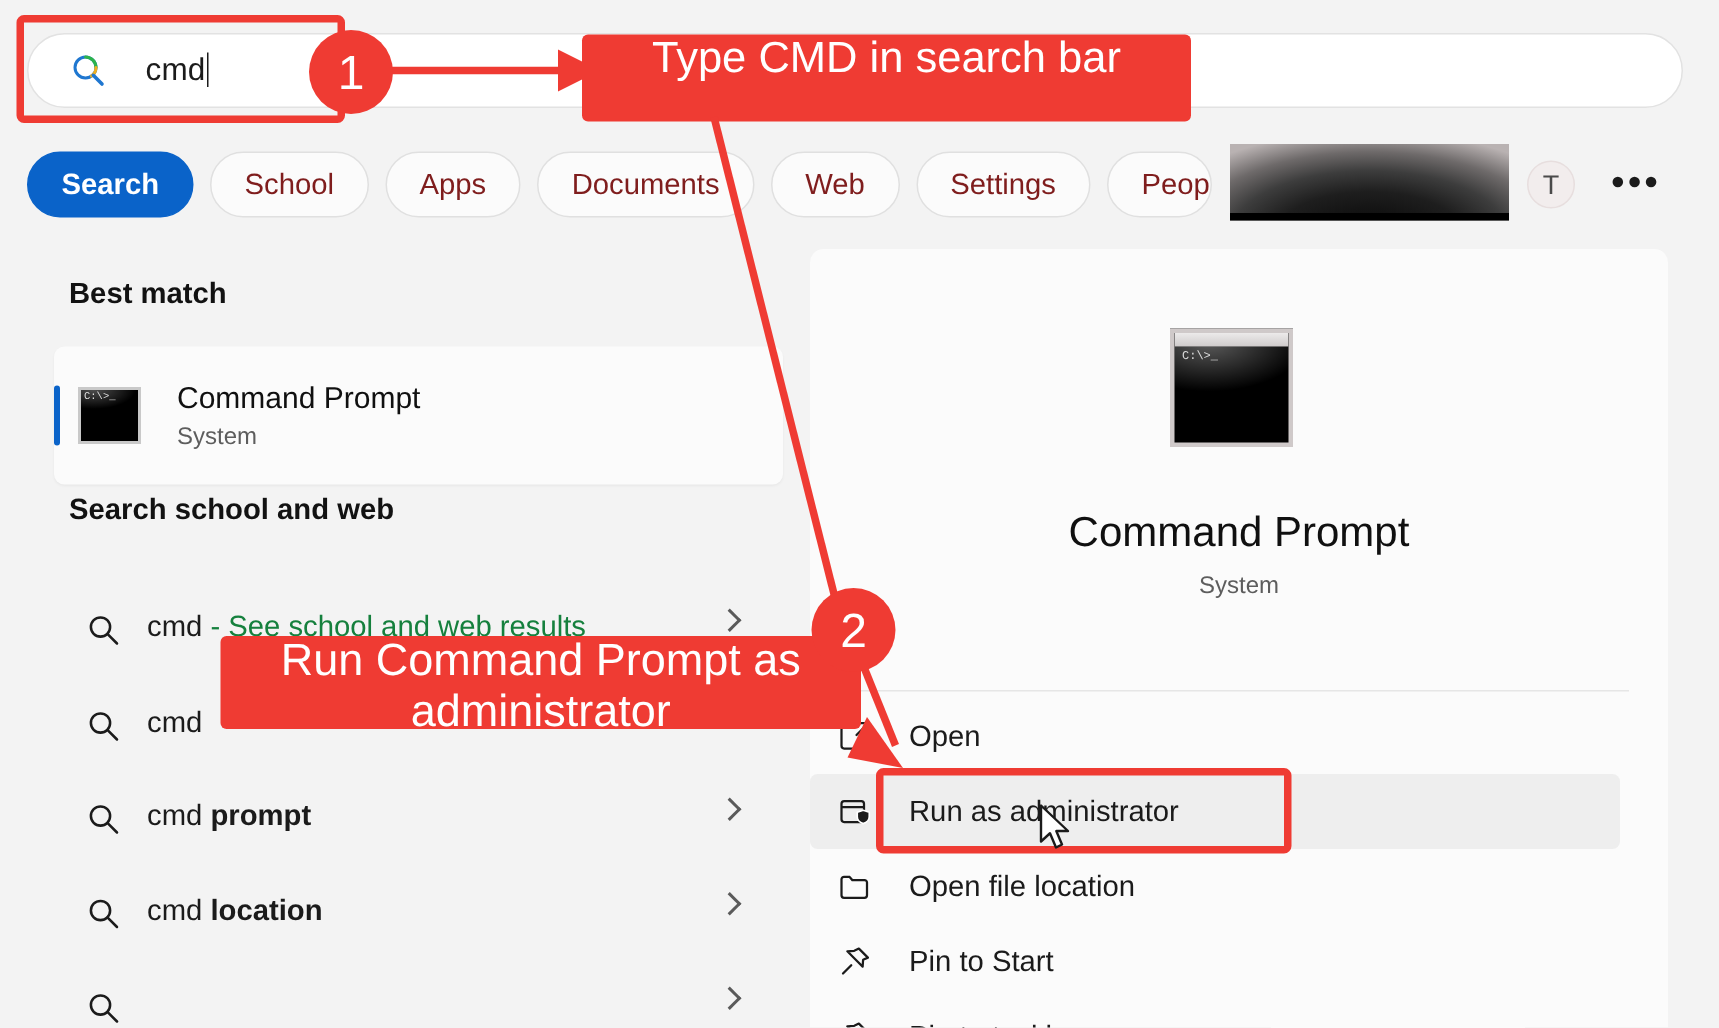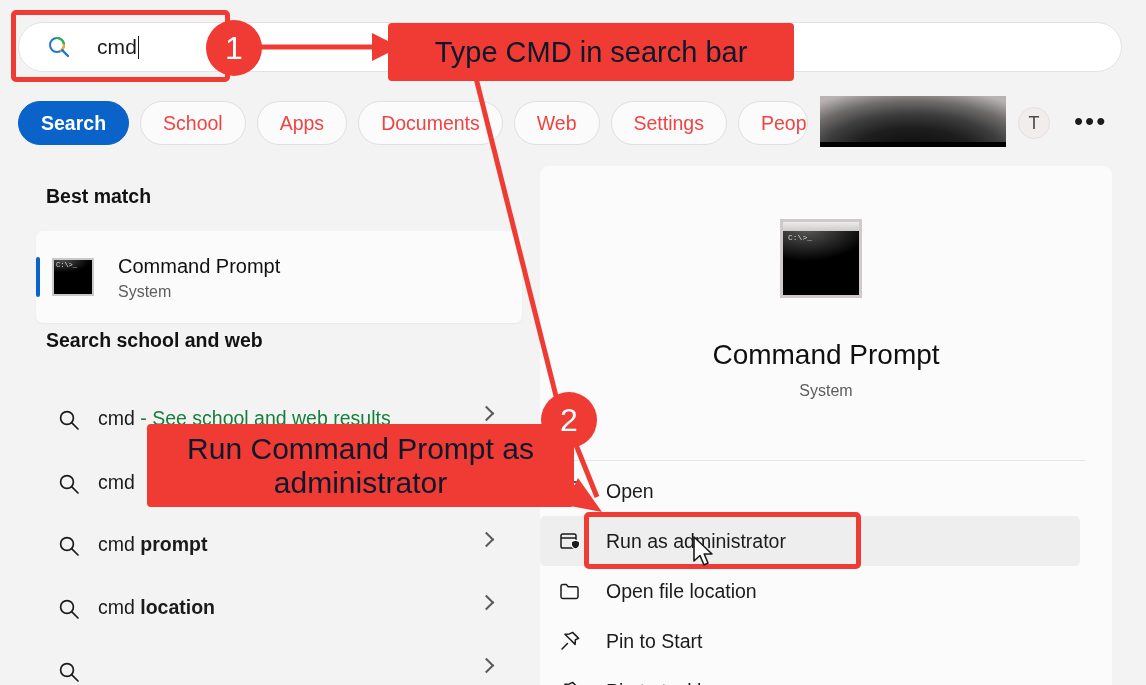--- a/index.html
+++ b/index.html
@@ -33,21 +33,21 @@
 
   
   .chiprow {
     position: absolute; left: 18px; top: 100px;
     height: 46px; display: flex; align-items: center; gap: 11px;
   }
   .chip {
     height: 44px; padding: 0 22px;
     display: flex; align-items: center; justify-content: center;
     border: 1px solid #e0e0e0; border-radius: 22px;
-    background: #fbfbfb; color: #ef4444;
+    background: #fbfbfb; color: #7f1d1d;
     font-size: 19.5px; white-space: nowrap;
   }
   .chip.active { background: #0a63c9; border-color: #0a63c9; color: #fff; font-weight: 700; }
   .chip.clipped { overflow: hidden; max-width: 72px; padding-right: 0; justify-content: flex-end; }
   .chev-play {
     margin-left: 12px; width: 0; height: 0;
     border-left: 13px solid #1b1b1b;
     border-top: 9px solid transparent;
     border-bottom: 9px solid transparent;
     flex: none;
@@ -165,21 +165,21 @@
   .action.hl { background: #eeeeee; }
   .action .ico { width: 32px; margin-left: 18px; flex: none; display:flex; align-items:center; }
   .action .txt { margin-left: 16px; font-size: 19.5px; color: #1b1b1b; white-space: nowrap; }
 
   
   .ann-rect {
     position: absolute; border: 5px solid #ef3b33; border-radius: 5px;
   }
   .ann-box {
     position: absolute; background: #ef3b33; border-radius: 4px;
-    color: #0f172a; display: flex; align-items: center; justify-content: center;
+    color: #ffffff; display: flex; justify-content: center;
     text-align: center; line-height: 1.12;
   }
   .ann-badge {
     position: absolute; width: 56px; height: 56px; border-radius: 50%;
     background: #ef3b33; color: #fff;
     display: flex; align-items: center; justify-content: center;
     font-size: 32px; z-index: 40;
   }
   .ann-svg { position: absolute; left: 0; top: 0; width: 1146px; height: 685px; pointer-events: none; z-index: 30; }
   .cursor { position: absolute; z-index: 45; }
@@ -373,21 +373,21 @@
   </svg>
 
   <div class="ann-rect" style="left:11px; top:10px; width:219px; height:72px;"></div>
 
   <div class="ann-rect" style="left:584px; top:512px; width:277px; height:57px; z-index:41;"></div>
 
   <div class="ann-box" style="left:388px; top:23px; width:406px; height:58px; font-size:29px;">
     <span>Type CMD in search bar</span>
   </div>
 
-  <div class="ann-box" style="left:147px; top:424px; width:427px; height:83px; font-size:30px; z-index:38;">
+  <div class="ann-box" style="left:147px; top:424px; width:427px; height:62px; font-size:30px; z-index:38;">
     <span>Run Command Prompt as administrator</span>
   </div>
 
   <div class="ann-badge" style="left:206px; top:20px;">
     <span>1</span>
   </div>
   <div class="ann-badge" style="left:541px; top:392px;">
     <span>2</span>
   </div>
 

